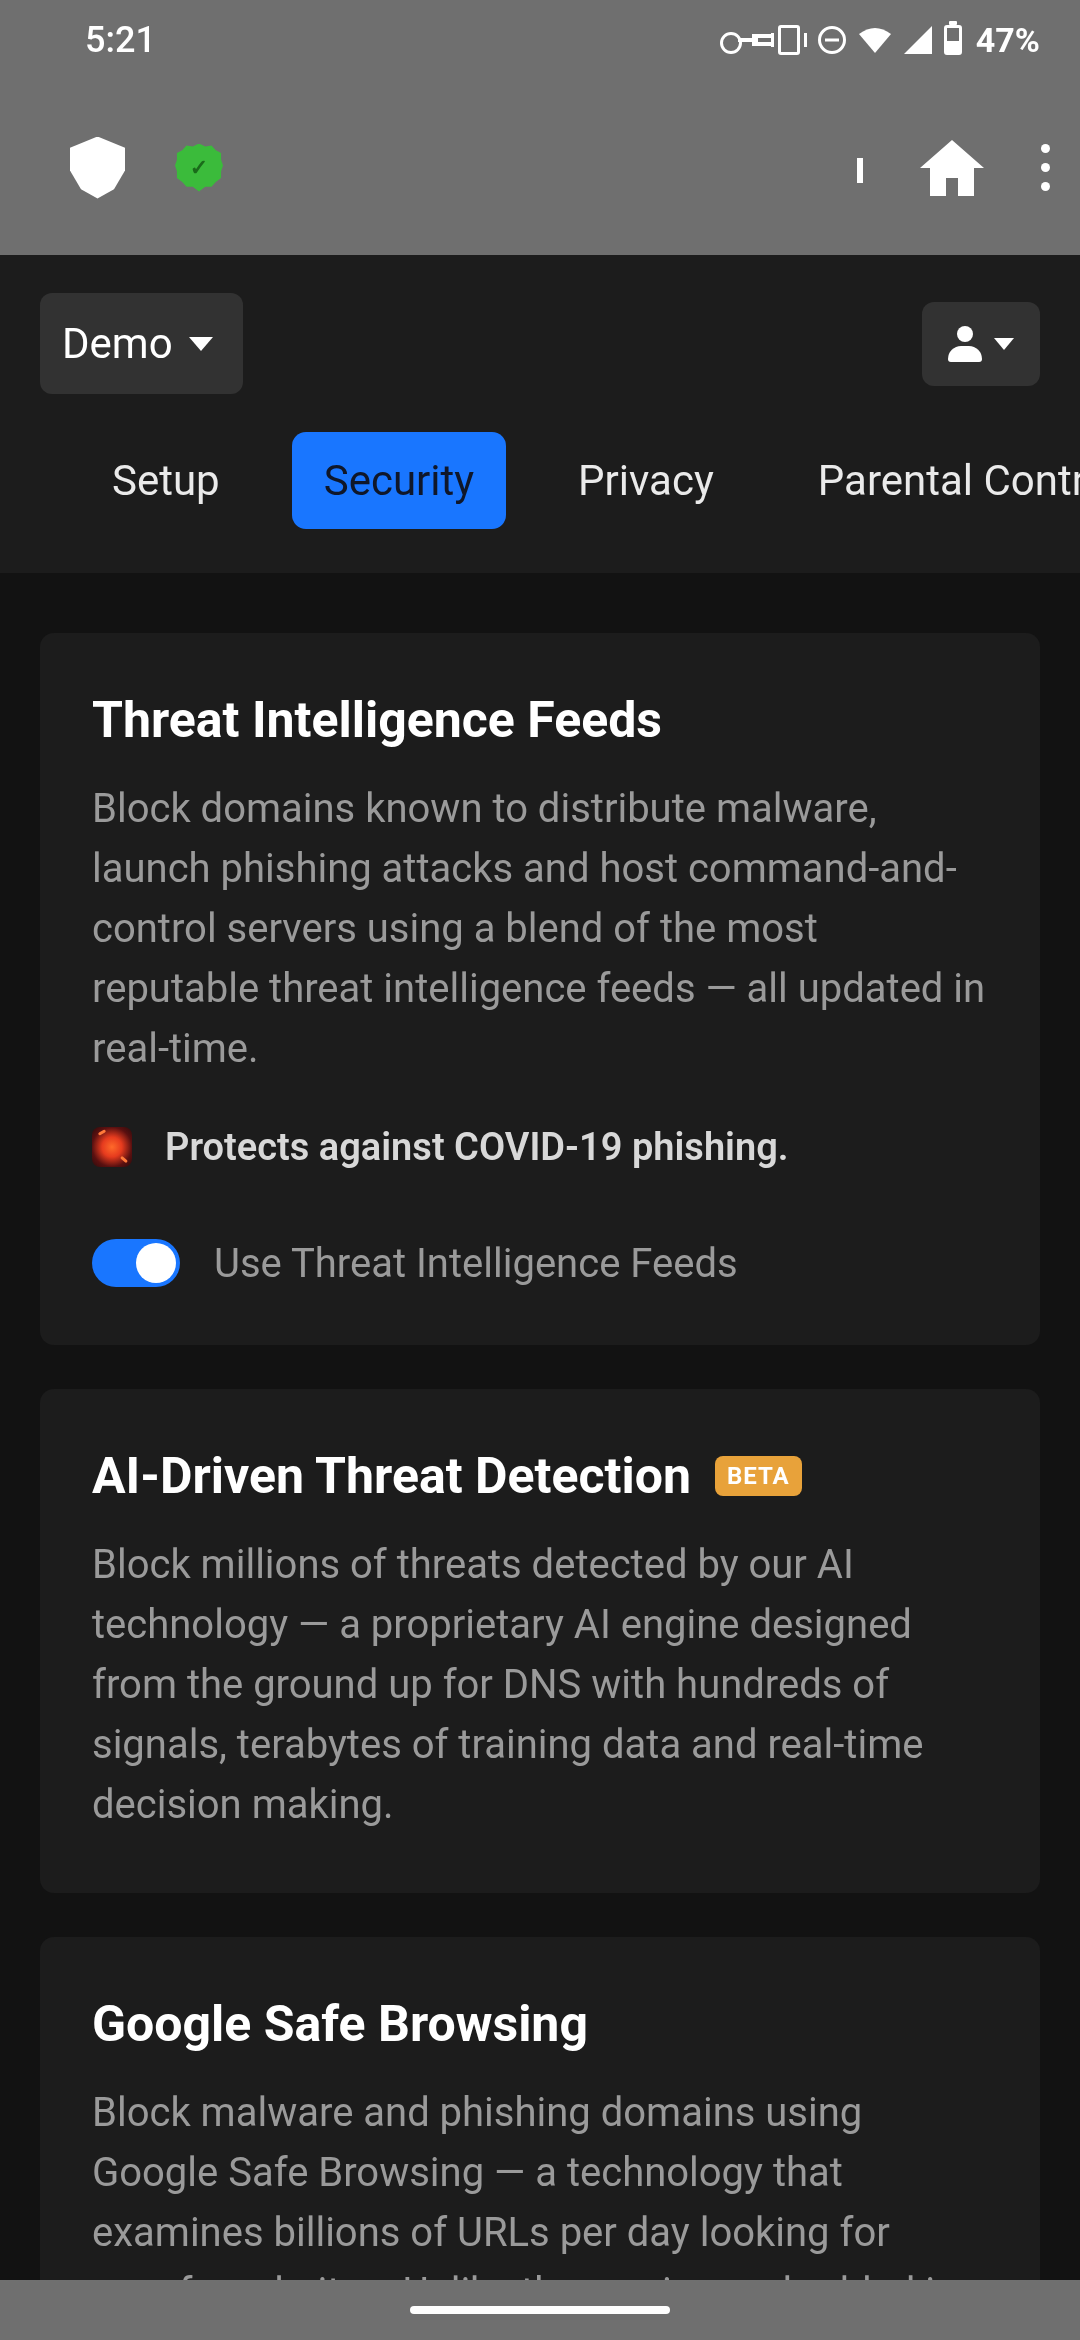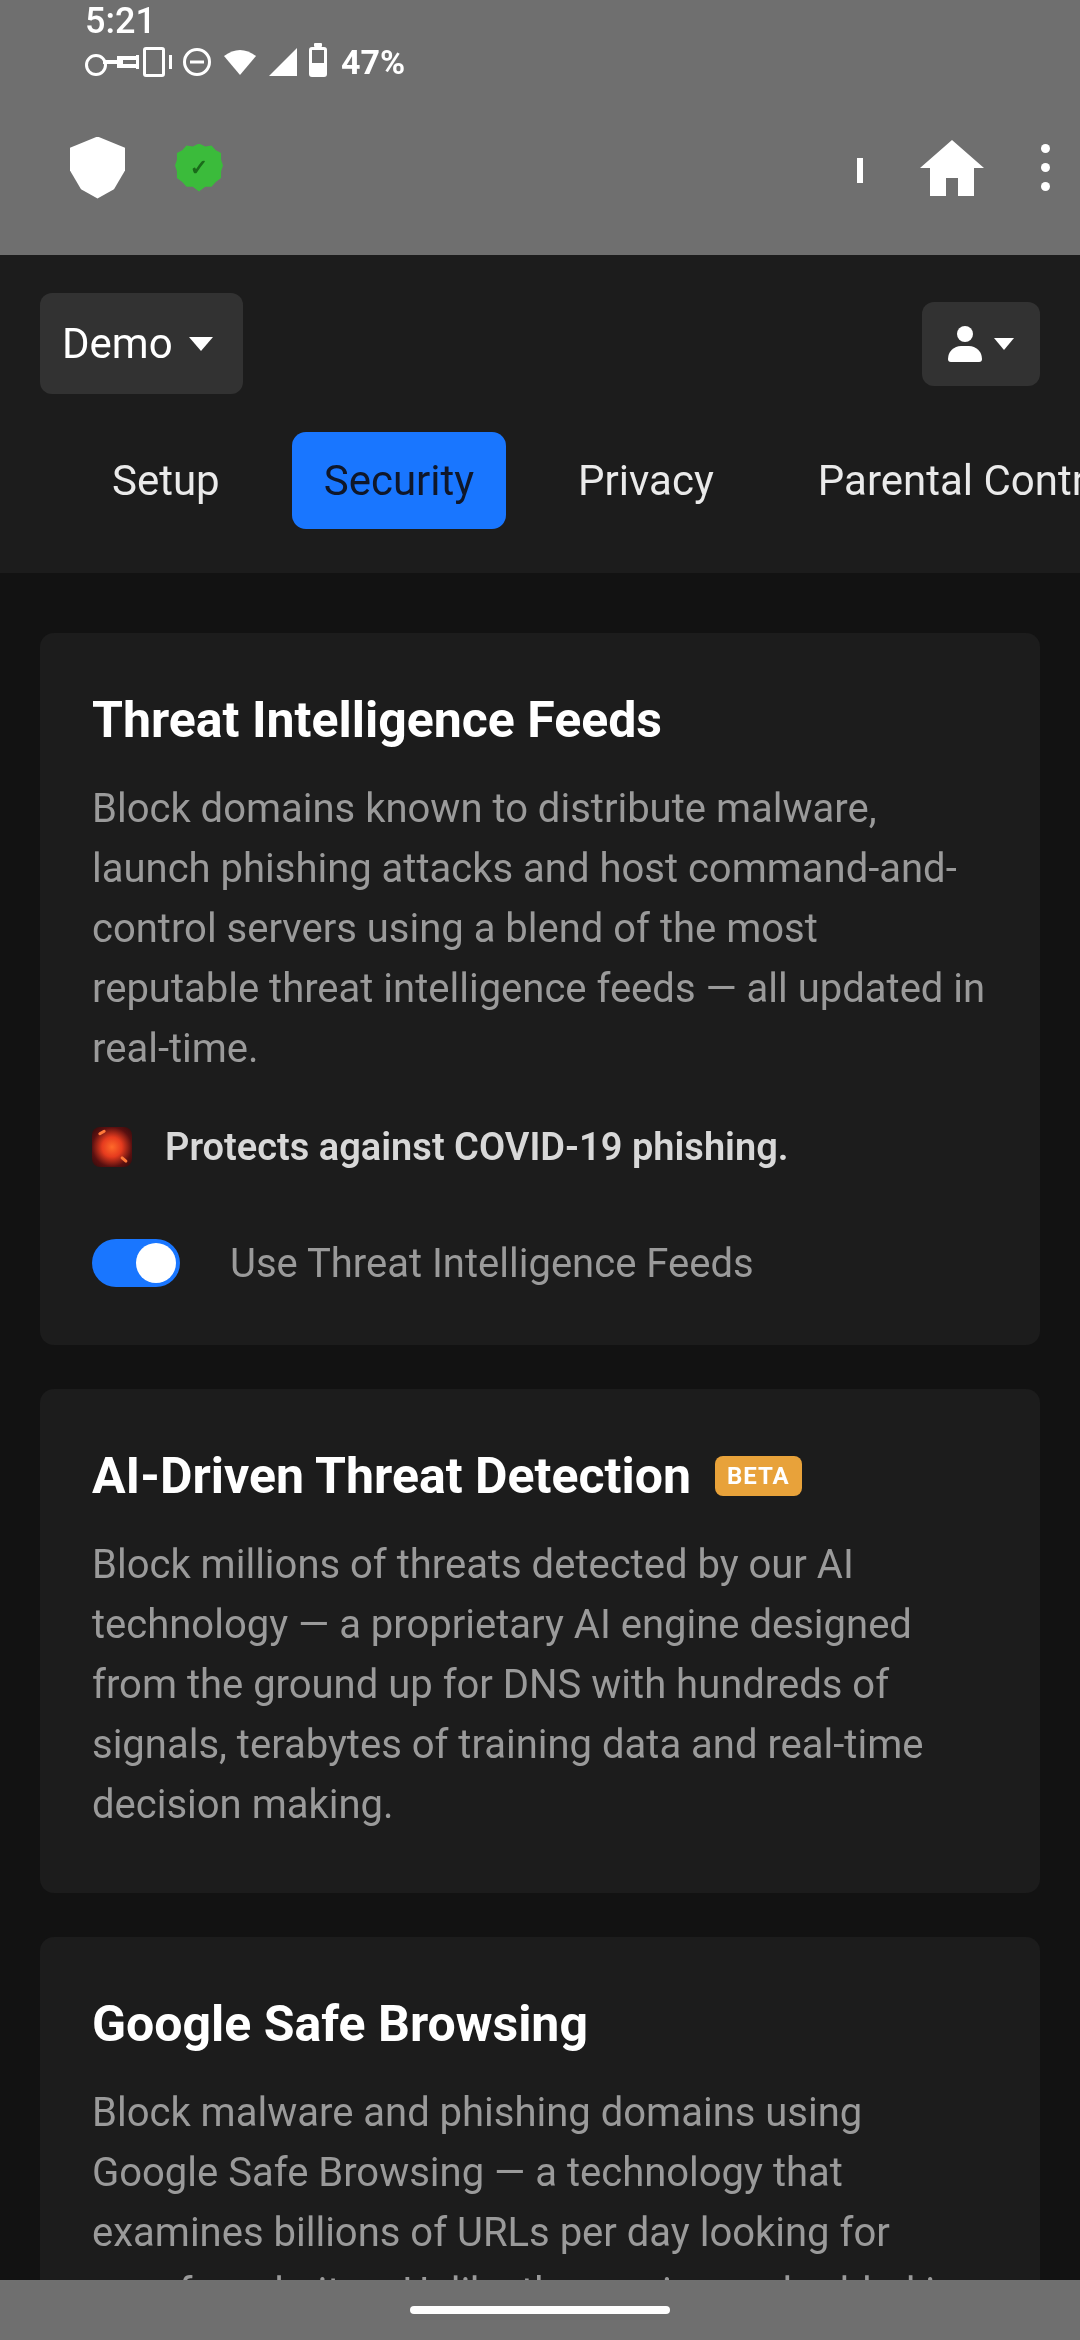--- a/index.html
+++ b/index.html
@@ -9,26 +9,26 @@
     font-family: -apple-system, Roboto, "Segoe UI", Arial, sans-serif;
     color: #fff;
     position: relative;
   }
 
   
   .status-bar {
     height: 80px;
     background: #6f6f6f;
     display: flex;
+    align-items: center;
     justify-content: space-between;
     padding: 0 40px 0 85px;
     font-size: 36px;
     font-weight: 500;
     color: #fff;
-    flex-direction: column;
   }
   .status-right {
     display: flex;
     align-items: center;
     gap: 12px;
   }
   .status-icon { display: inline-flex; align-items: center; }
 
   
   .app-bar {
@@ -215,21 +215,21 @@
   .covid-icon::after { bottom: 6px; right: 4px; transform: rotate(40deg); }
   .covid-text {
     font-size: 38px;
     font-weight: 600;
     color: #d8d8d8;
   }
   .toggle-row {
     margin-top: 70px;
     display: flex;
     align-items: center;
-    gap: 50px;
+    gap: 34px;
   }
   .toggle {
     width: 88px; height: 48px;
     border-radius: 24px;
     position: relative;
     flex-shrink: 0;
   }
   .toggle .knob {
     position: absolute;
     top: 4px;

